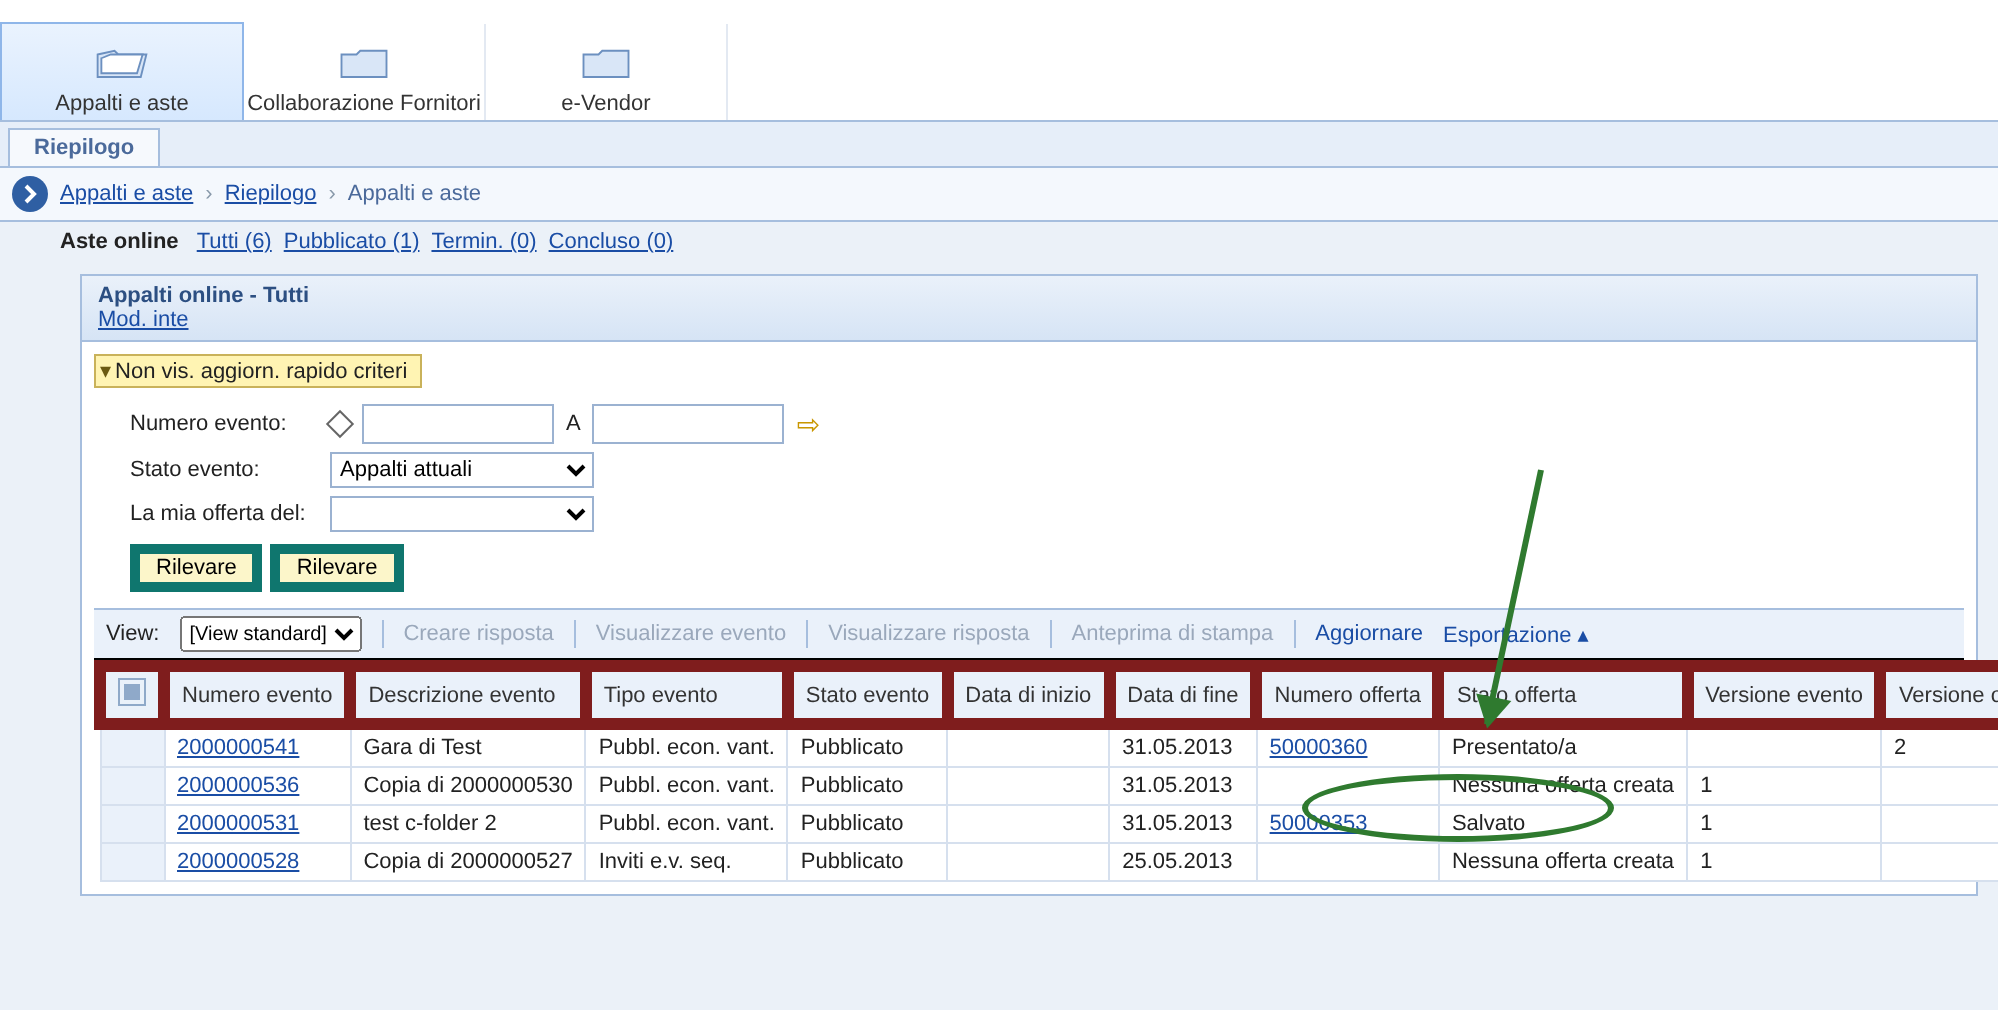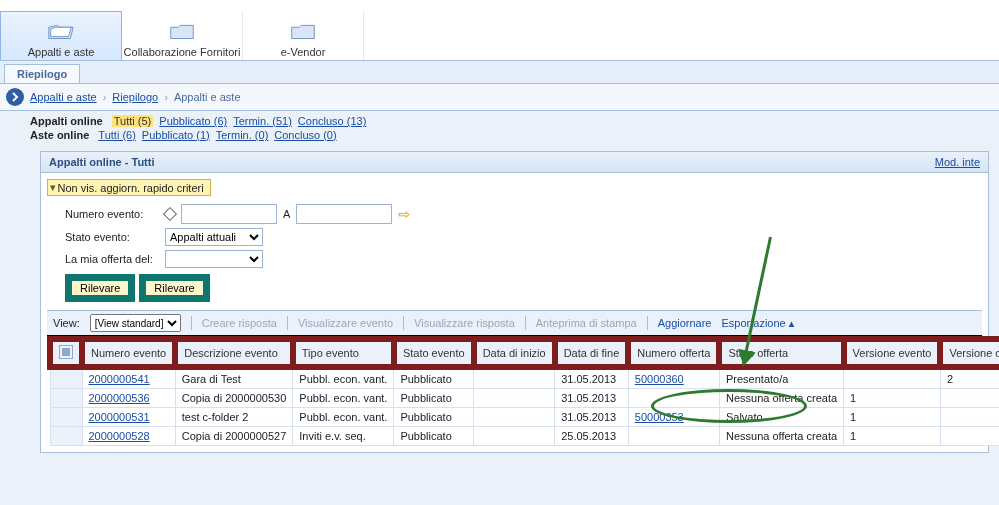--- a/index.html
+++ b/index.html
@@ -97,21 +97,22 @@
     border: 1px solid #A6BEDE;
     background: #fff;
   }
   .panel-header {
     background: linear-gradient(#EAF1FA, #D6E4F5);
     border-bottom: 1px solid #A6BEDE;
     padding: 4px 8px;
     font-weight: bold;
     color: #2C4F82;
     display:flex;
-    justify-content:space-between;
+    justify-content:flex-start;
+    flex-direction:column;
   }
   .modlink { color:#1A4DA5; text-decoration:underline; cursor:pointer; font-weight:normal; }
   .panel-body { padding: 6px; position: relative; }
   .yellow-toggle {
     background: #FFF4B3;
     border: 1px solid #C9B25A;
     display: inline-flex;
     align-items: center;
     padding: 1px 6px 1px 2px;
     cursor: pointer;
@@ -122,26 +123,26 @@
     margin-left: 18px;
     display: grid;
     grid-template-columns: 100px auto;
     row-gap: 4px;
     align-items: center;
     margin-bottom: 6px;
   }
   .criteria label { font-size: 11px; }
   .criteria .val { display: flex; align-items: center; gap: 6px; }
   .criteria input[type=text] { width: 90px; height: 16px; border:1px solid #9BB2D1; }
-  .criteria select { width: 98px; height: 18px; border:1px solid #9BB2D1; background:#fff; font-size:11px; }
+  .criteria select { width: 132px; height: 18px; border:1px solid #9BB2D1; background:#fff; font-size:11px; }
   .diamond { width:8px;height:8px; background:#fff; border:1px solid #666; transform: rotate(45deg); display:inline-block; }
   .go-arrow { color:#C99700; font-size:14px; cursor:pointer; }
   .btn {
     background: #FCF6CA;
-    border: 7px solid #0f766e;
+    border: 5px solid #0f766e;
     padding: 1px 8px;
     cursor: pointer;
     font-size: 11px;
   }
   .btn-row { margin-left: 18px; display:flex; gap:4px; margin-bottom:8px; }
   
   .viewbar {
     display: flex;
     align-items: center;
     gap: 10px;
@@ -250,24 +251,20 @@
     </svg>
   </div>
   <span class="crumb crumb-link">Appalti e aste</span>
   <span class="sep">›</span>
   <span class="crumb crumb-link">Riepilogo</span>
   <span class="sep">›</span>
   <span class="crumb">Appalti e aste</span>
 </div>
 
 <div class="filterbar">
-  <div class="row">
-    <b>Appalti online</b>
-    <span id="appalti-links"><span class="flink active">Tutti (5)</span><span class="flink">Pubblicato (6)</span><span class="flink">Termin. (51)</span><span class="flink">Concluso (13)</span></span>
-  </div>
   <div class="row">
     <b>Aste online</b>
     <span id="aste-links"><span class="flink">Tutti (6)</span><span class="flink">Pubblicato (1)</span><span class="flink">Termin. (0)</span><span class="flink">Concluso (0)</span></span>
   </div>
 </div>
 
 <div class="panel">
   <div class="panel-header">
     <span>Appalti online - Tutti</span>
     <span class="modlink">Mod. inte</span>

